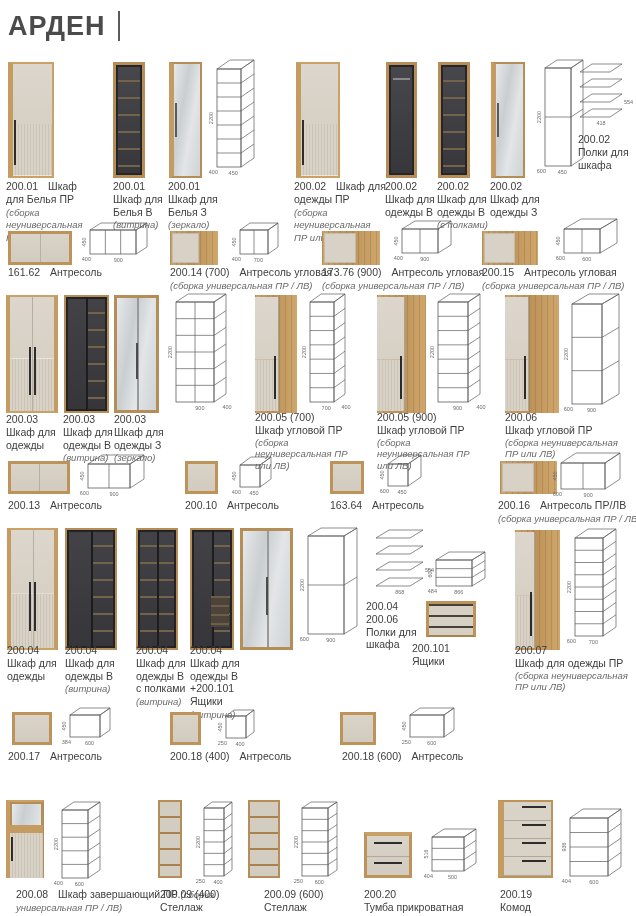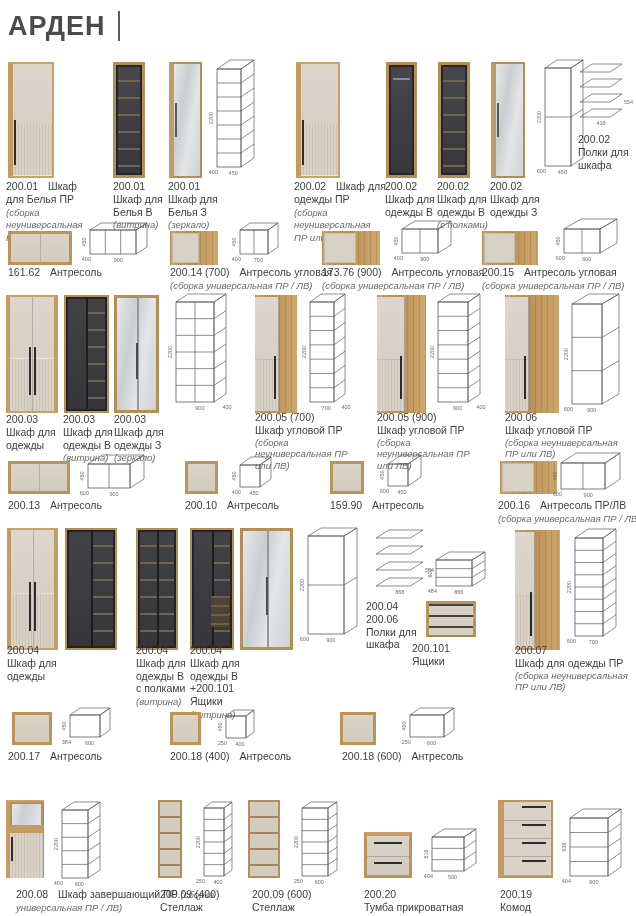--- a/index.html
+++ b/index.html
@@ -385,21 +385,21 @@
 
   <div class="cap" style="left:8px;top:499px;width:145px">
     <span class="code">200.13</span>
     <span class="nm">Антресоль</span>
   </div>
   <div class="cap" style="left:185px;top:499px;width:135px">
     <span class="code">200.10</span>
     <span class="nm">Антресоль</span>
   </div>
   <div class="cap" style="left:330px;top:499px;width:135px">
-    <span class="code">159.90</span>
+    <span class="code">163.64</span>
     <span class="nm">Антресоль</span>
   </div>
   <div class="cap" style="left:498px;top:499px;width:150px">
     <span class="code">200.16</span>
     <span class="nm">Антресоль ПР/ЛВ</span>
     <span class="note">(сборка универсальная ПР / ЛВ)</span>
   </div>
 
   <div class="furn f-d-cream" style="left:7px;top:528px;width:51px;height:122px"></div>
   <div class="furn f-d-dark" style="left:65px;top:528px;width:52px;height:122px"></div>
@@ -467,20 +467,25 @@
     <span class="nm">Полки для шкафа</span>
   </div>
   <div class="cap stacked" style="left:412px;top:642px;width:60px">
     <span class="code">200.101</span>
     <span class="nm">Ящики</span>
   </div>
   <div class="cap" style="left:7px;top:644px;width:55px">
     <span class="code">200.04</span>
     <span class="nm">Шкаф для одежды</span>
   </div>
+  <div class="cap" style="left:65px;top:644px;width:58px">
+    <span class="code">200.04</span>
+    <span class="nm">Шкаф для одежды В</span>
+    <span class="note">(витрина)</span>
+  </div>
   <div class="cap" style="left:136px;top:644px;width:55px">
     <span class="code">200.04</span>
     <span class="nm">Шкаф для одежды В с полками</span>
     <span class="note">(витрина)</span>
   </div>
   <div class="cap" style="left:190px;top:644px;width:55px">
     <span class="code">200.04</span>
     <span class="nm">Шкаф для одежды В +200.101 Ящики</span>
     <span class="note">(витрина)</span>
   </div>
@@ -621,21 +626,21 @@
 
   <div class="cap" style="left:16px;top:888px;width:240px">
     <span class="code">200.08</span>
     <span class="nm">Шкаф завершающий ПР</span>
     <span class="note">(сборка универсальная ПР / ЛВ)</span>
   </div>
   <div class="cap stacked" style="left:160px;top:888px;width:90px">
     <span class="code">200.09 (400)</span>
     <span class="nm">Стеллаж</span>
   </div>
-  <div class="cap stacked" style="left:252px;top:888px;width:90px">
+  <div class="cap stacked" style="left:264px;top:888px;width:90px">
     <span class="code">200.09 (600)</span>
     <span class="nm">Стеллаж</span>
   </div>
   <div class="cap stacked" style="left:364px;top:888px;width:130px">
     <span class="code">200.20</span>
     <span class="nm">Тумба прикроватная</span>
   </div>
   <div class="cap stacked" style="left:500px;top:888px;width:90px">
     <span class="code">200.19</span>
     <span class="nm">Комод</span>

